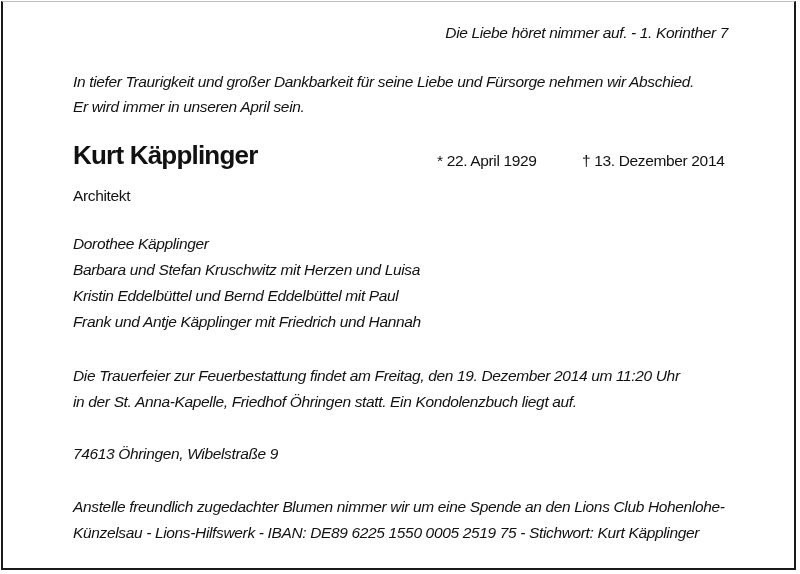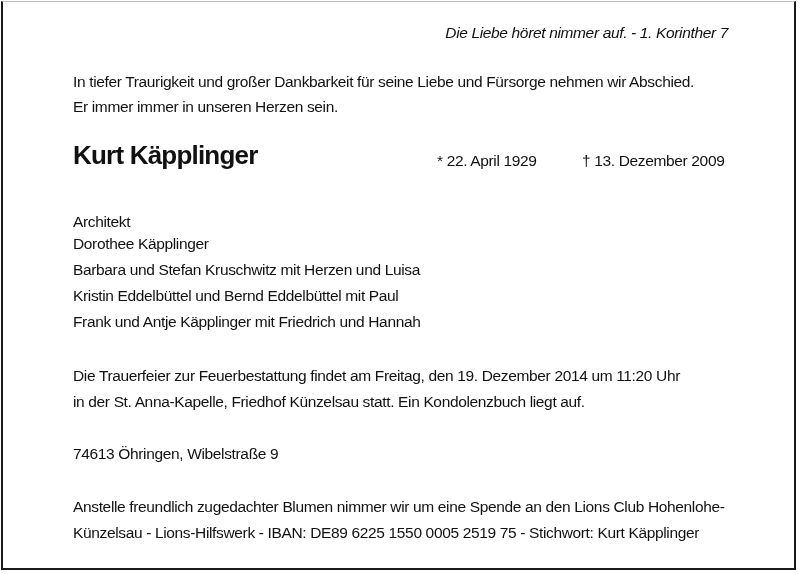--- a/index.html
+++ b/index.html
@@ -7,42 +7,42 @@
          font-family: "Liberation Sans", "DejaVu Sans", sans-serif; color: #111111; }
   .frame { position: absolute; left: 1px; top: 1px; width: 795px; height: 569px;
            border-left: 2px solid #1a1a1a; border-right: 2px solid #1a1a1a;
            border-bottom: 2px solid #1a1a1a; border-top: 1px solid #bdbdbd;
            box-sizing: border-box; }
   .t { position: absolute; white-space: nowrap; font-size: 15.5px; letter-spacing: -0.35px; }
   .motto { font-style: italic; right: 72px; top: 24px; }
   .name { left: 73px; top: 140px; font-size: 26px; font-weight: bold; letter-spacing: -0.8px; }
   .born { left: 437px; top: 152px; text-align: right; }
   .died { left: 582px; top: 152px; }
-  .prof { left: 73px; top: 187px; margin-top: 26px; }
-  .line { left: 73px; }
+  .prof { left: 73px; top: 187px; }
+  .line { left: 73px; font-style: italic; }
 </style>
 </head>
 <body>
 
 <div class="frame"></div>
 
 <div class="t motto">Die Liebe höret nimmer auf. - 1. Korinther 7</div>
 
 <div class="t line" style="top:73px">In tiefer Traurigkeit und großer Dankbarkeit für seine Liebe und Fürsorge nehmen wir Abschied.</div>
-<div class="t line" style="top:98px">Er immer immer in unseren Herzen sein.</div>
+<div class="t line" style="top:98px">Er wird immer in unseren April sein.</div>
 
 <div class="t name">Kurt Käpplinger</div>
 <div class="t born">* 22. April 1929</div>
-<div class="t died">† 13. Dezember 2009</div>
+<div class="t died">† 13. Dezember 2014</div>
 <div class="t prof">Architekt</div>
 
 <div class="t line" style="top:235px">Dorothee Käpplinger</div>
 <div class="t line" style="top:261px">Barbara und Stefan Kruschwitz mit Herzen und Luisa</div>
 <div class="t line" style="top:287px">Kristin Eddelbüttel und Bernd Eddelbüttel mit Paul</div>
 <div class="t line" style="top:313px">Frank und Antje Käpplinger mit Friedrich und Hannah</div>
 
 <div class="t line" style="top:367px">Die Trauerfeier zur Feuerbestattung findet am Freitag, den 19. Dezember 2014 um 11:20 Uhr</div>
-<div class="t line" style="top:393px">in der St. Anna-Kapelle, Friedhof Künzelsau statt. Ein Kondolenzbuch liegt auf.</div>
+<div class="t line" style="top:393px">in der St. Anna-Kapelle, Friedhof Öhringen statt. Ein Kondolenzbuch liegt auf.</div>
 
 <div class="t line" style="top:445px">74613 Öhringen, Wibelstraße 9</div>
 
 <div class="t line" style="top:498px">Anstelle freundlich zugedachter Blumen nimmer wir um eine Spende an den Lions Club Hohenlohe-</div>
 <div class="t line" style="top:524px">Künzelsau - Lions-Hilfswerk -  IBAN: DE89 6225 1550 0005 2519 75 - Stichwort: Kurt Käpplinger</div>
 
 </body></html>

